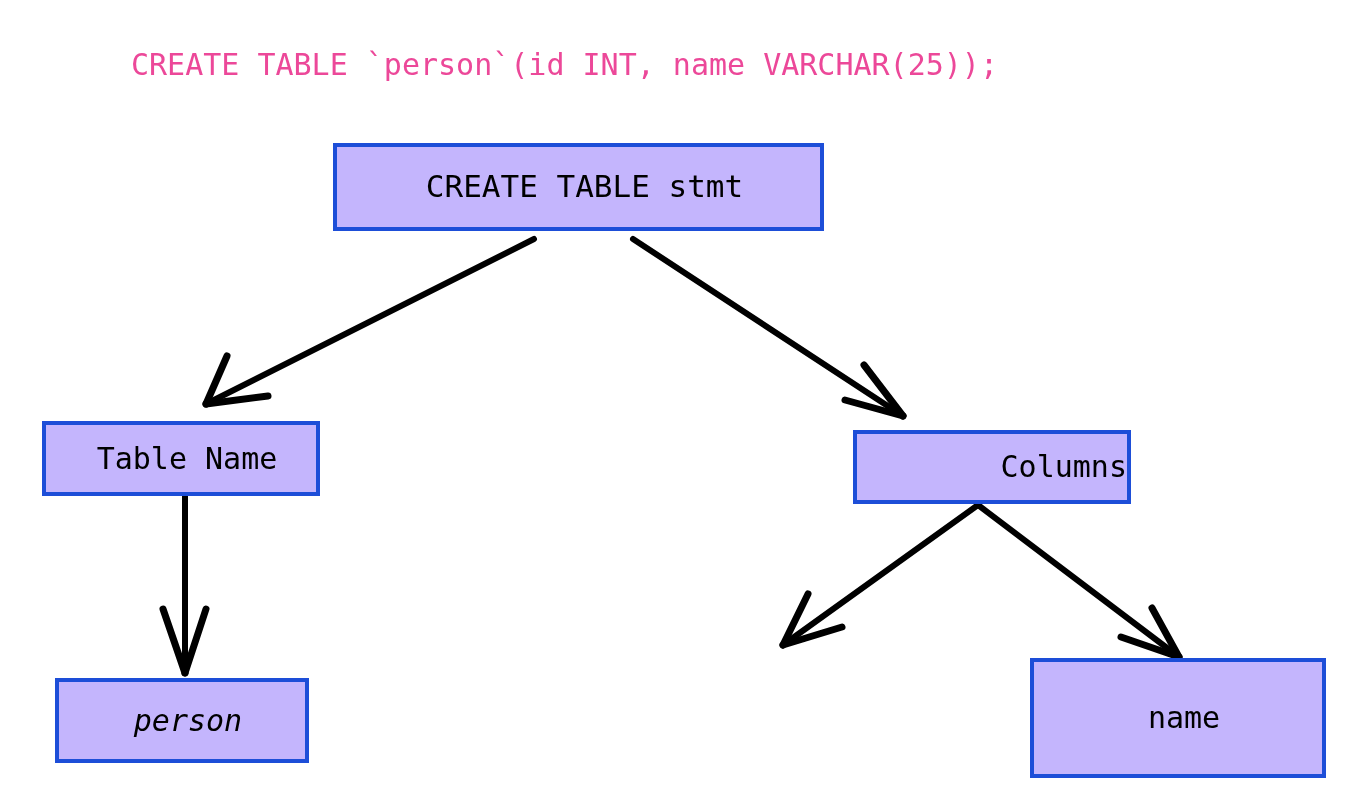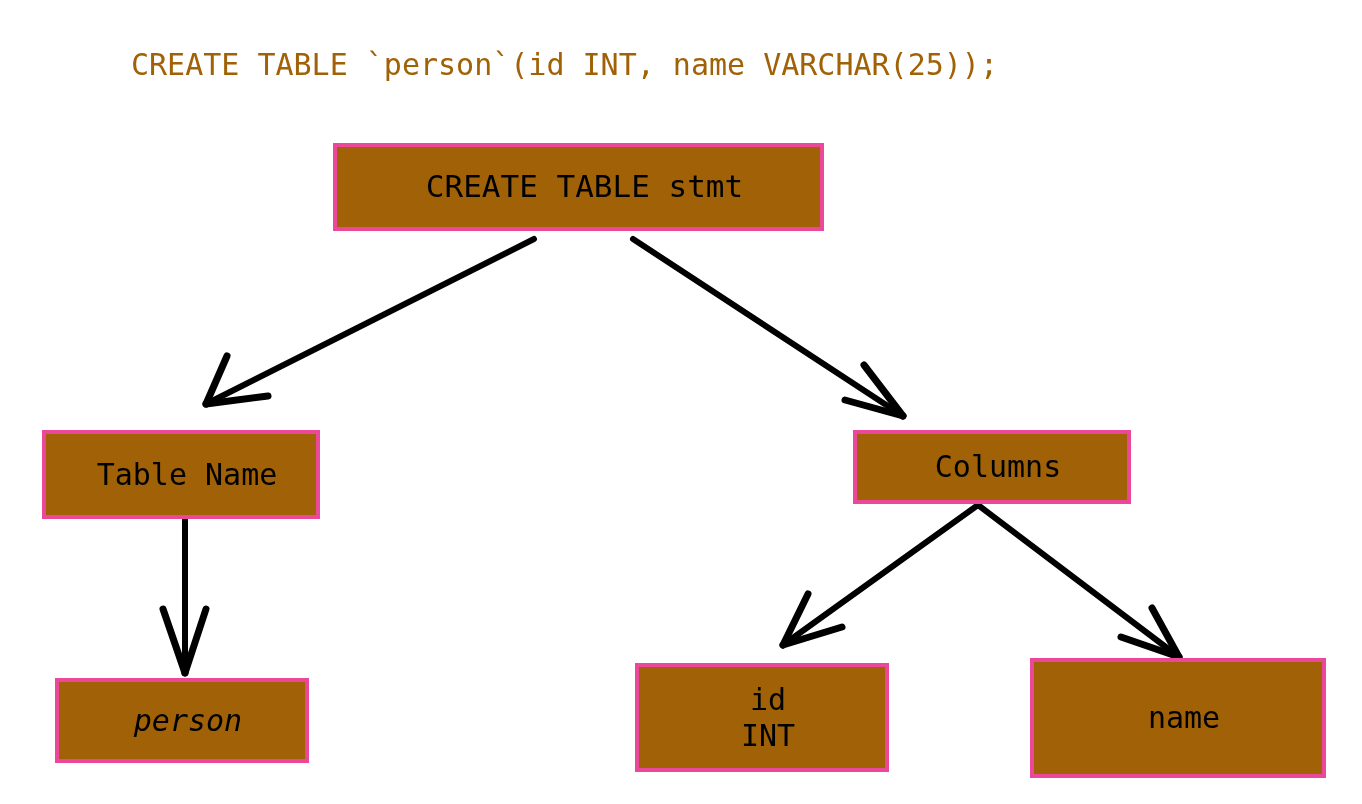--- a/index.html
+++ b/index.html
@@ -22,49 +22,49 @@
     position: absolute;
     left: 0;
     top: 0;
     width: 1362px;
     height: 804px;
     pointer-events: none;
   }
   .node {
     position: absolute;
     box-sizing: border-box;
-    border: 4px solid #ec4899;
-    background: #a16207;
+    border: 4px solid #1d4ed8;
+    background: #c4b5fd;
     display: flex;
     flex-direction: column;
     align-items: center;
     justify-content: center;
     text-align: center;
     line-height: 1.2;
     white-space: pre;
     z-index: 2;
     padding-left: 12px;
   }
   .node .line {
     display: block;
   }
   #stmt-title {
     position: absolute;
     left: 131px;
     top: 47px;
     font-size: 30px;
     letter-spacing: 0px;
     white-space: pre;
-    color: #a16207;
+    color: #ec4899;
     z-index: 2;
   }
   
   #node-root      { left: 333px;  top: 143px; width: 491px; height: 88px;  font-size: 31px; }
-  #node-tablename { left: 42px;   top: 421px; width: 278px; height: 89px;  font-size: 30px; margin-top: 9px; }
-  #node-columns   { left: 853px;  top: 430px; width: 278px; height: 74px;  font-size: 30px; }
+  #node-tablename { left: 42px;   top: 421px; width: 278px; height: 75px;  font-size: 30px; }
+  #node-columns   { left: 853px;  top: 430px; width: 278px; height: 74px;  font-size: 30px; align-items: flex-end; }
   #node-person    { left: 55px;   top: 678px; width: 254px; height: 85px;  font-size: 30px; font-style: italic; }
   #node-id        { left: 635px;  top: 663px; width: 254px; height: 109px; font-size: 30px; }
   #node-name      { left: 1030px; top: 658px; width: 296px; height: 120px; font-size: 30px; }
 </style>
 </head>
 <body>
 
 <div id="canvas">
 
   <div id="stmt-title">CREATE TABLE `person`(id INT, name VARCHAR(25));</div>
@@ -111,22 +111,18 @@
   </div>
 
   <div class="node" id="node-columns">
     <span class="line">Columns</span>
   </div>
 
   <div class="node" id="node-person">
     <span class="line">person</span>
   </div>
 
-  <div class="node" id="node-id">
-    <span class="line">id</span>
-    <span class="line">INT</span>
-  </div>
 
   <div class="node" id="node-name">
     <span class="line">name</span>
   </div>
 
 </div>
 
 </body></html>

